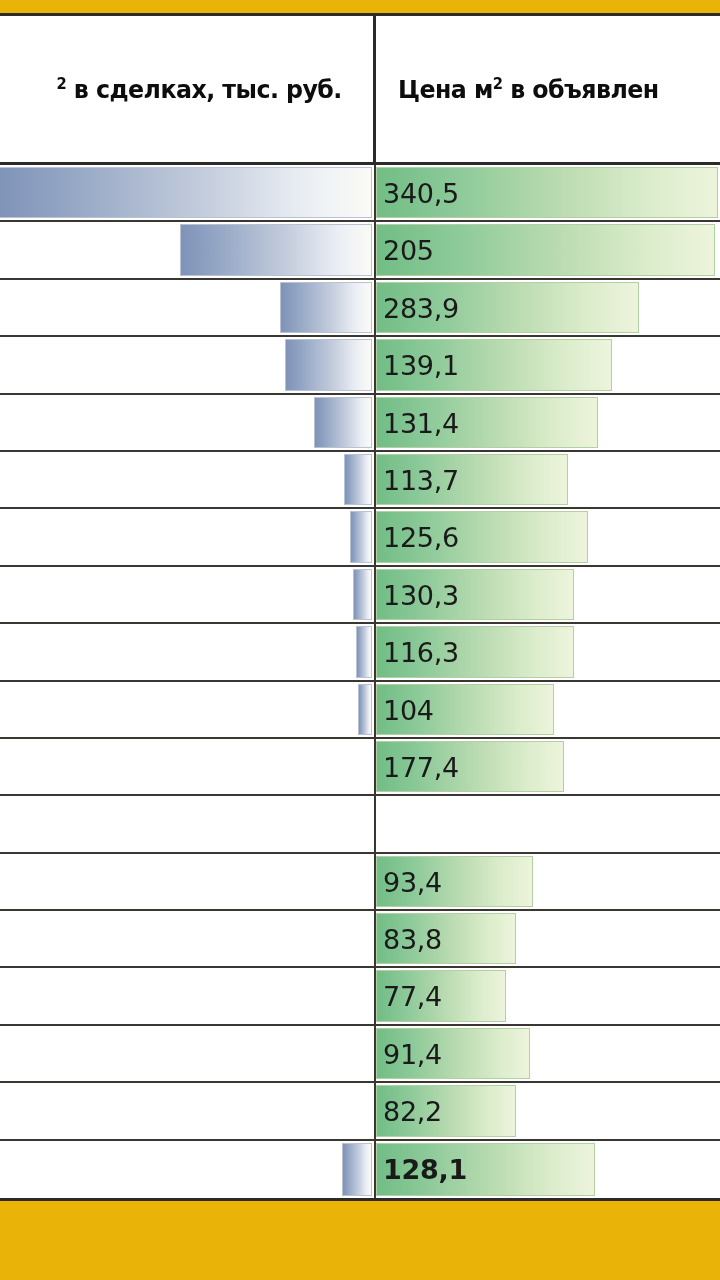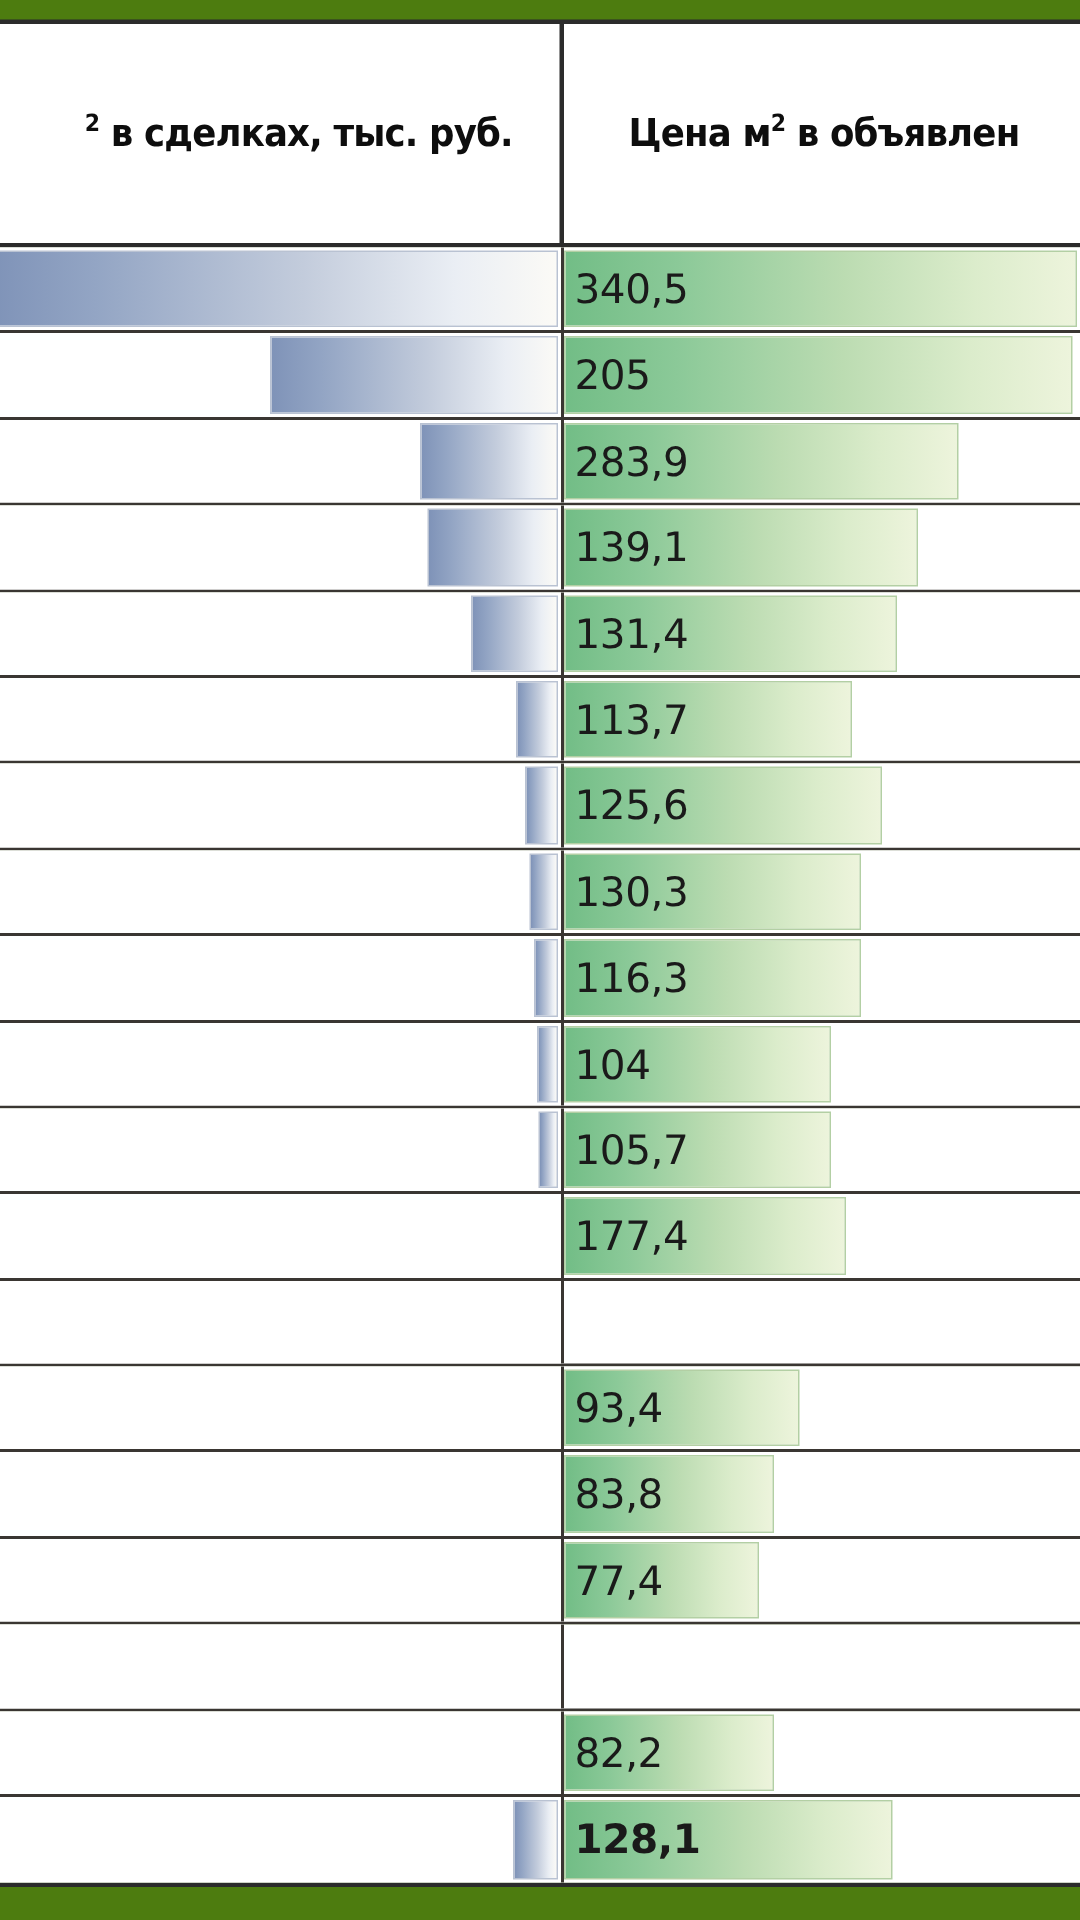--- a/index.html
+++ b/index.html
@@ -14,21 +14,21 @@
     font-family: "Liberation Sans", sans-serif;
     -webkit-font-smoothing: antialiased;
   }
 
   #sheet {
     position: absolute;
     left: 0;
     top: 0;
     width: 720px;
     height: 1280px;
-    background: #4d7c0f;
+    background: #eab308;
   }
 
   
   .table-wrap {
     position: absolute;
     left: -1px;
     top: 13px;
     width: 722px;
     border-top: 3px solid #2b2b2b;
     border-bottom: 3px solid #2b2b2b;
@@ -53,21 +53,21 @@
   }
   .hcell.left {
     width: 377px;
     border-right: 3px solid #2b2b2b;
     justify-content: flex-end;
     padding-right: 31px;
   }
   .hcell.right {
     width: 345px;
     padding-left: 22px;
-    justify-content: center;
+    justify-content: flex-start;
   }
   .hcell .htext {
     font-size: 25.5px;
     font-weight: bold;
     color: #0d0d0d;
     letter-spacing: -0.6px;
     transform: scaleX(0.93);
     transform-origin: left center;
     font-family: "DejaVu Sans", sans-serif;
   }
@@ -243,29 +243,20 @@
         <div class="row">
           <div class="cell left">
             <div class="bar blue" style="width: 14px;"></div>
           </div>
           <div class="cell right">
             <div class="bar green" style="width: 177.84px;"></div>
             <span class="val">104</span>
           </div>
         </div>
         <div class="row">
-          <div class="cell left">
-            <div class="bar blue" style="width: 13px;"></div>
-          </div>
-          <div class="cell right">
-            <div class="bar green" style="width: 177.84px;"></div>
-            <span class="val">105,7</span>
-          </div>
-        </div>
-        <div class="row">
           <div class="cell left"></div>
           <div class="cell right">
             <div class="bar green" style="width: 188.1px;"></div>
             <span class="val">177,4</span>
           </div>
         </div>
         <div class="row">
           <div class="cell left"></div>
         </div>
         <div class="row">
@@ -284,20 +275,24 @@
         </div>
         <div class="row">
           <div class="cell left"></div>
           <div class="cell right">
             <div class="bar green" style="width: 129.96px;"></div>
             <span class="val">77,4</span>
           </div>
         </div>
         <div class="row">
           <div class="cell left"></div>
+          <div class="cell right">
+            <div class="bar green" style="width: 153.9px;"></div>
+            <span class="val">91,4</span>
+          </div>
         </div>
         <div class="row">
           <div class="cell left"></div>
           <div class="cell right">
             <div class="bar green" style="width: 140.22px;"></div>
             <span class="val">82,2</span>
           </div>
         </div>
         <div class="row total">
           <div class="cell left">

